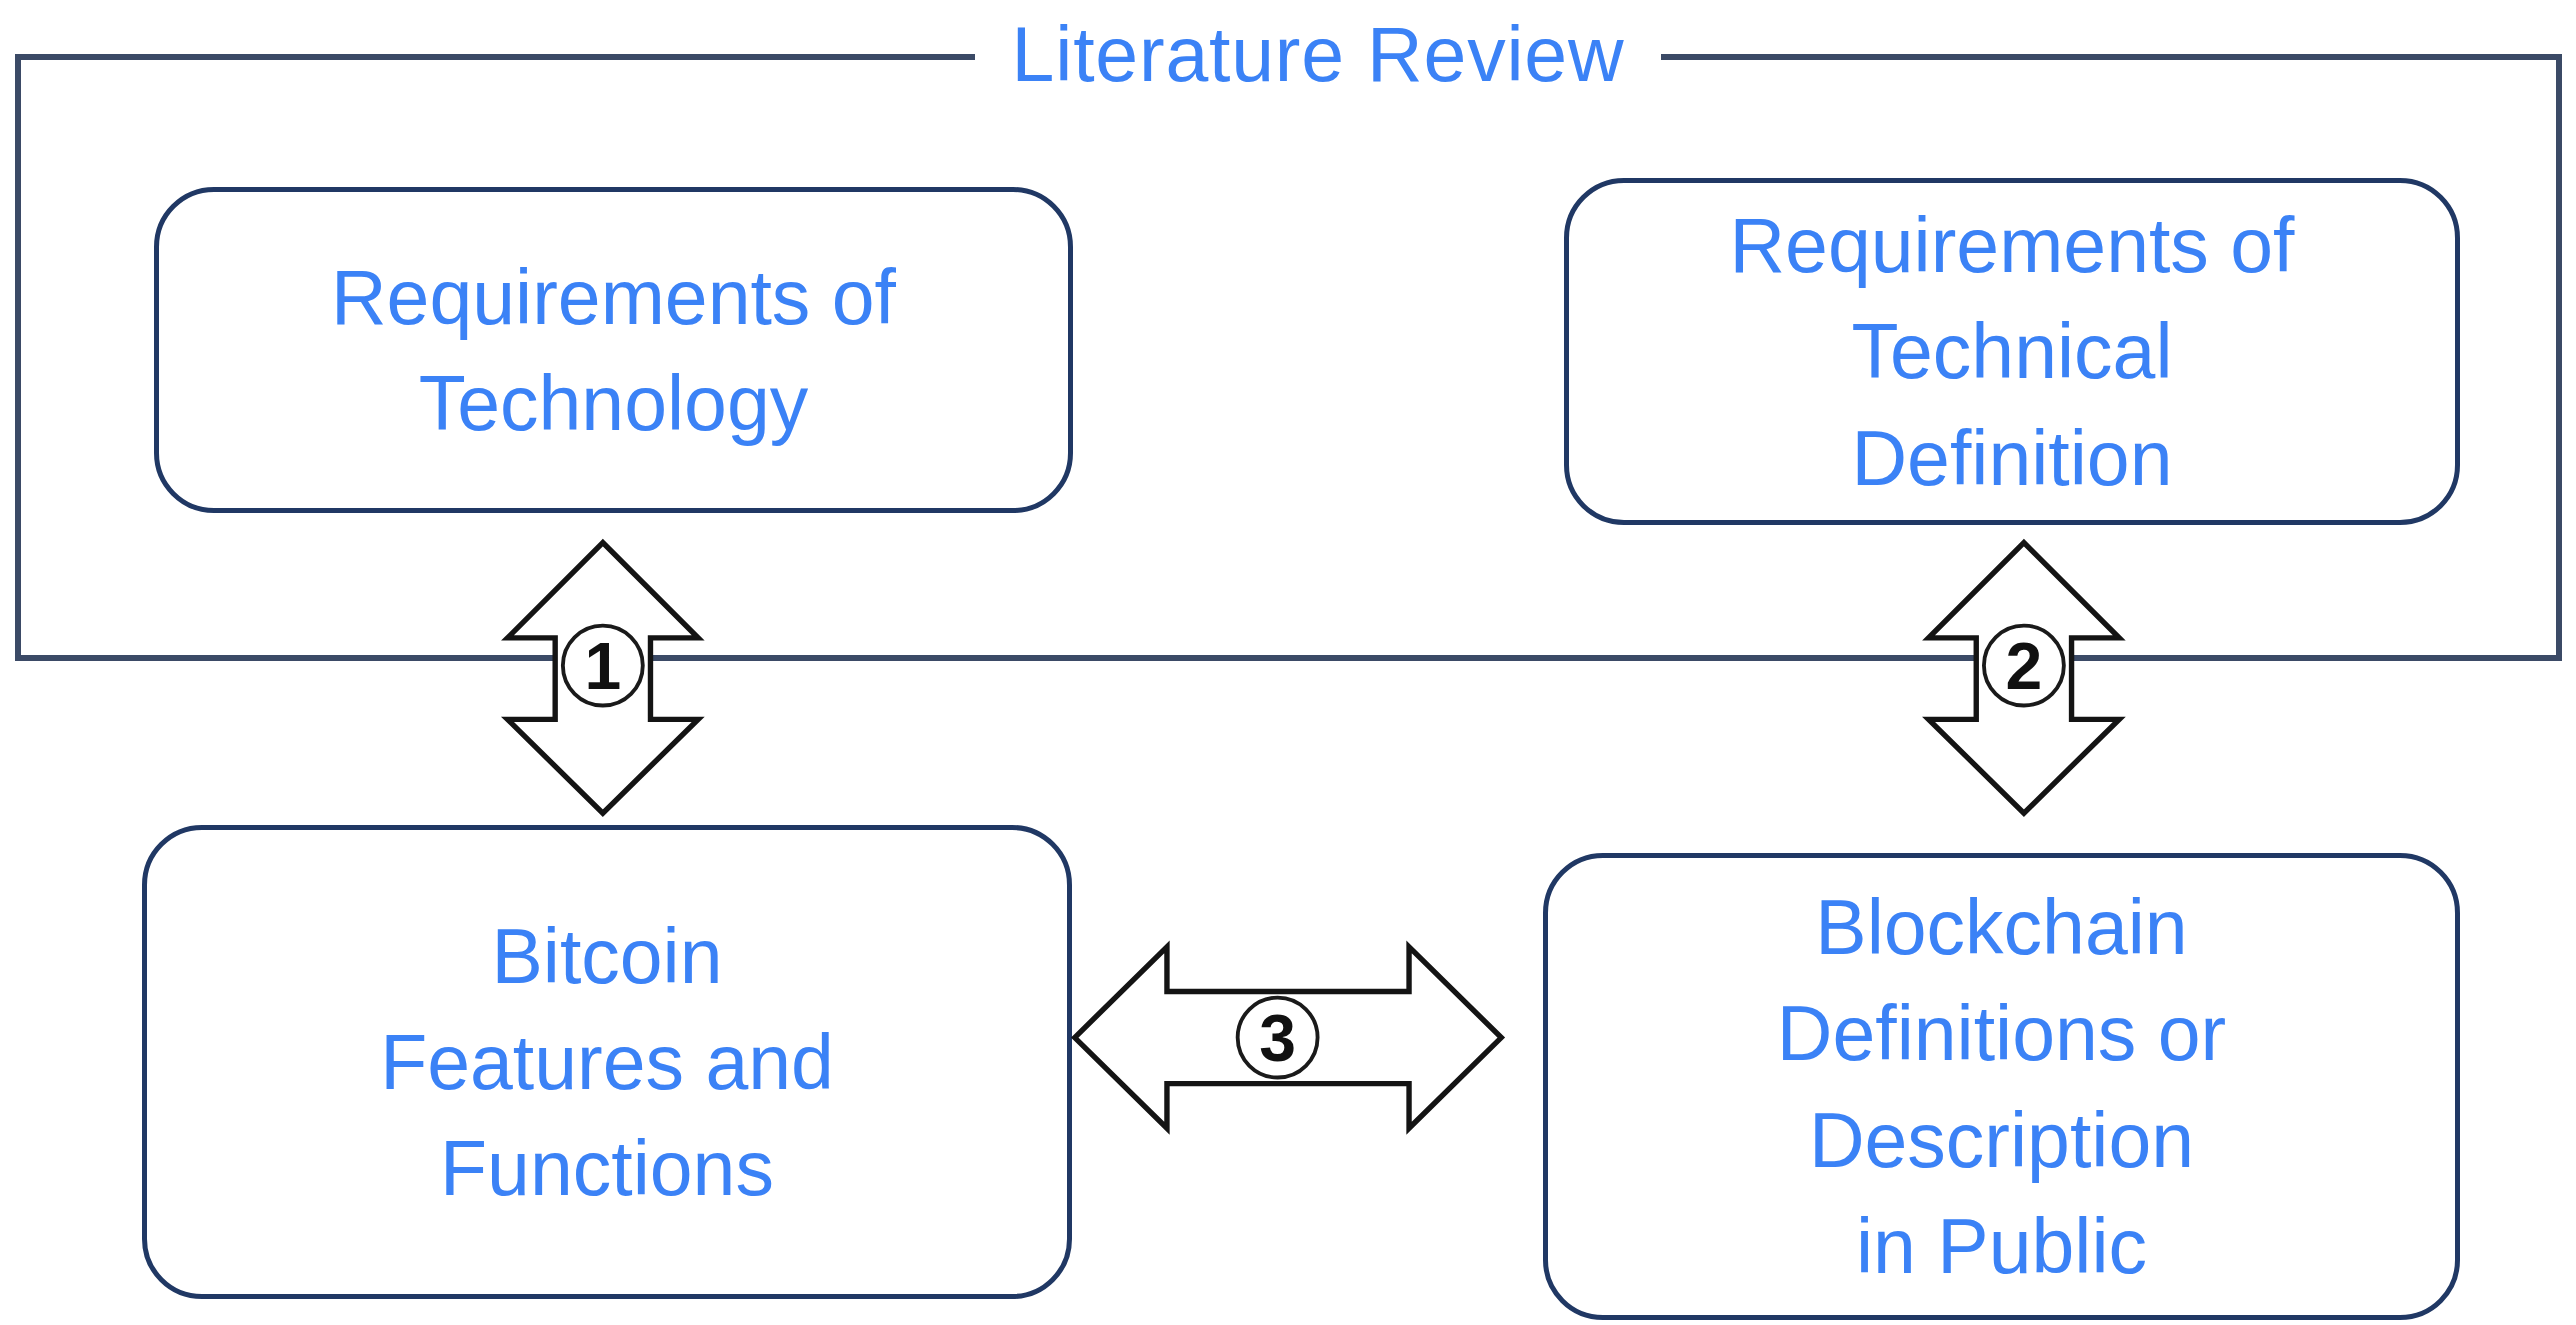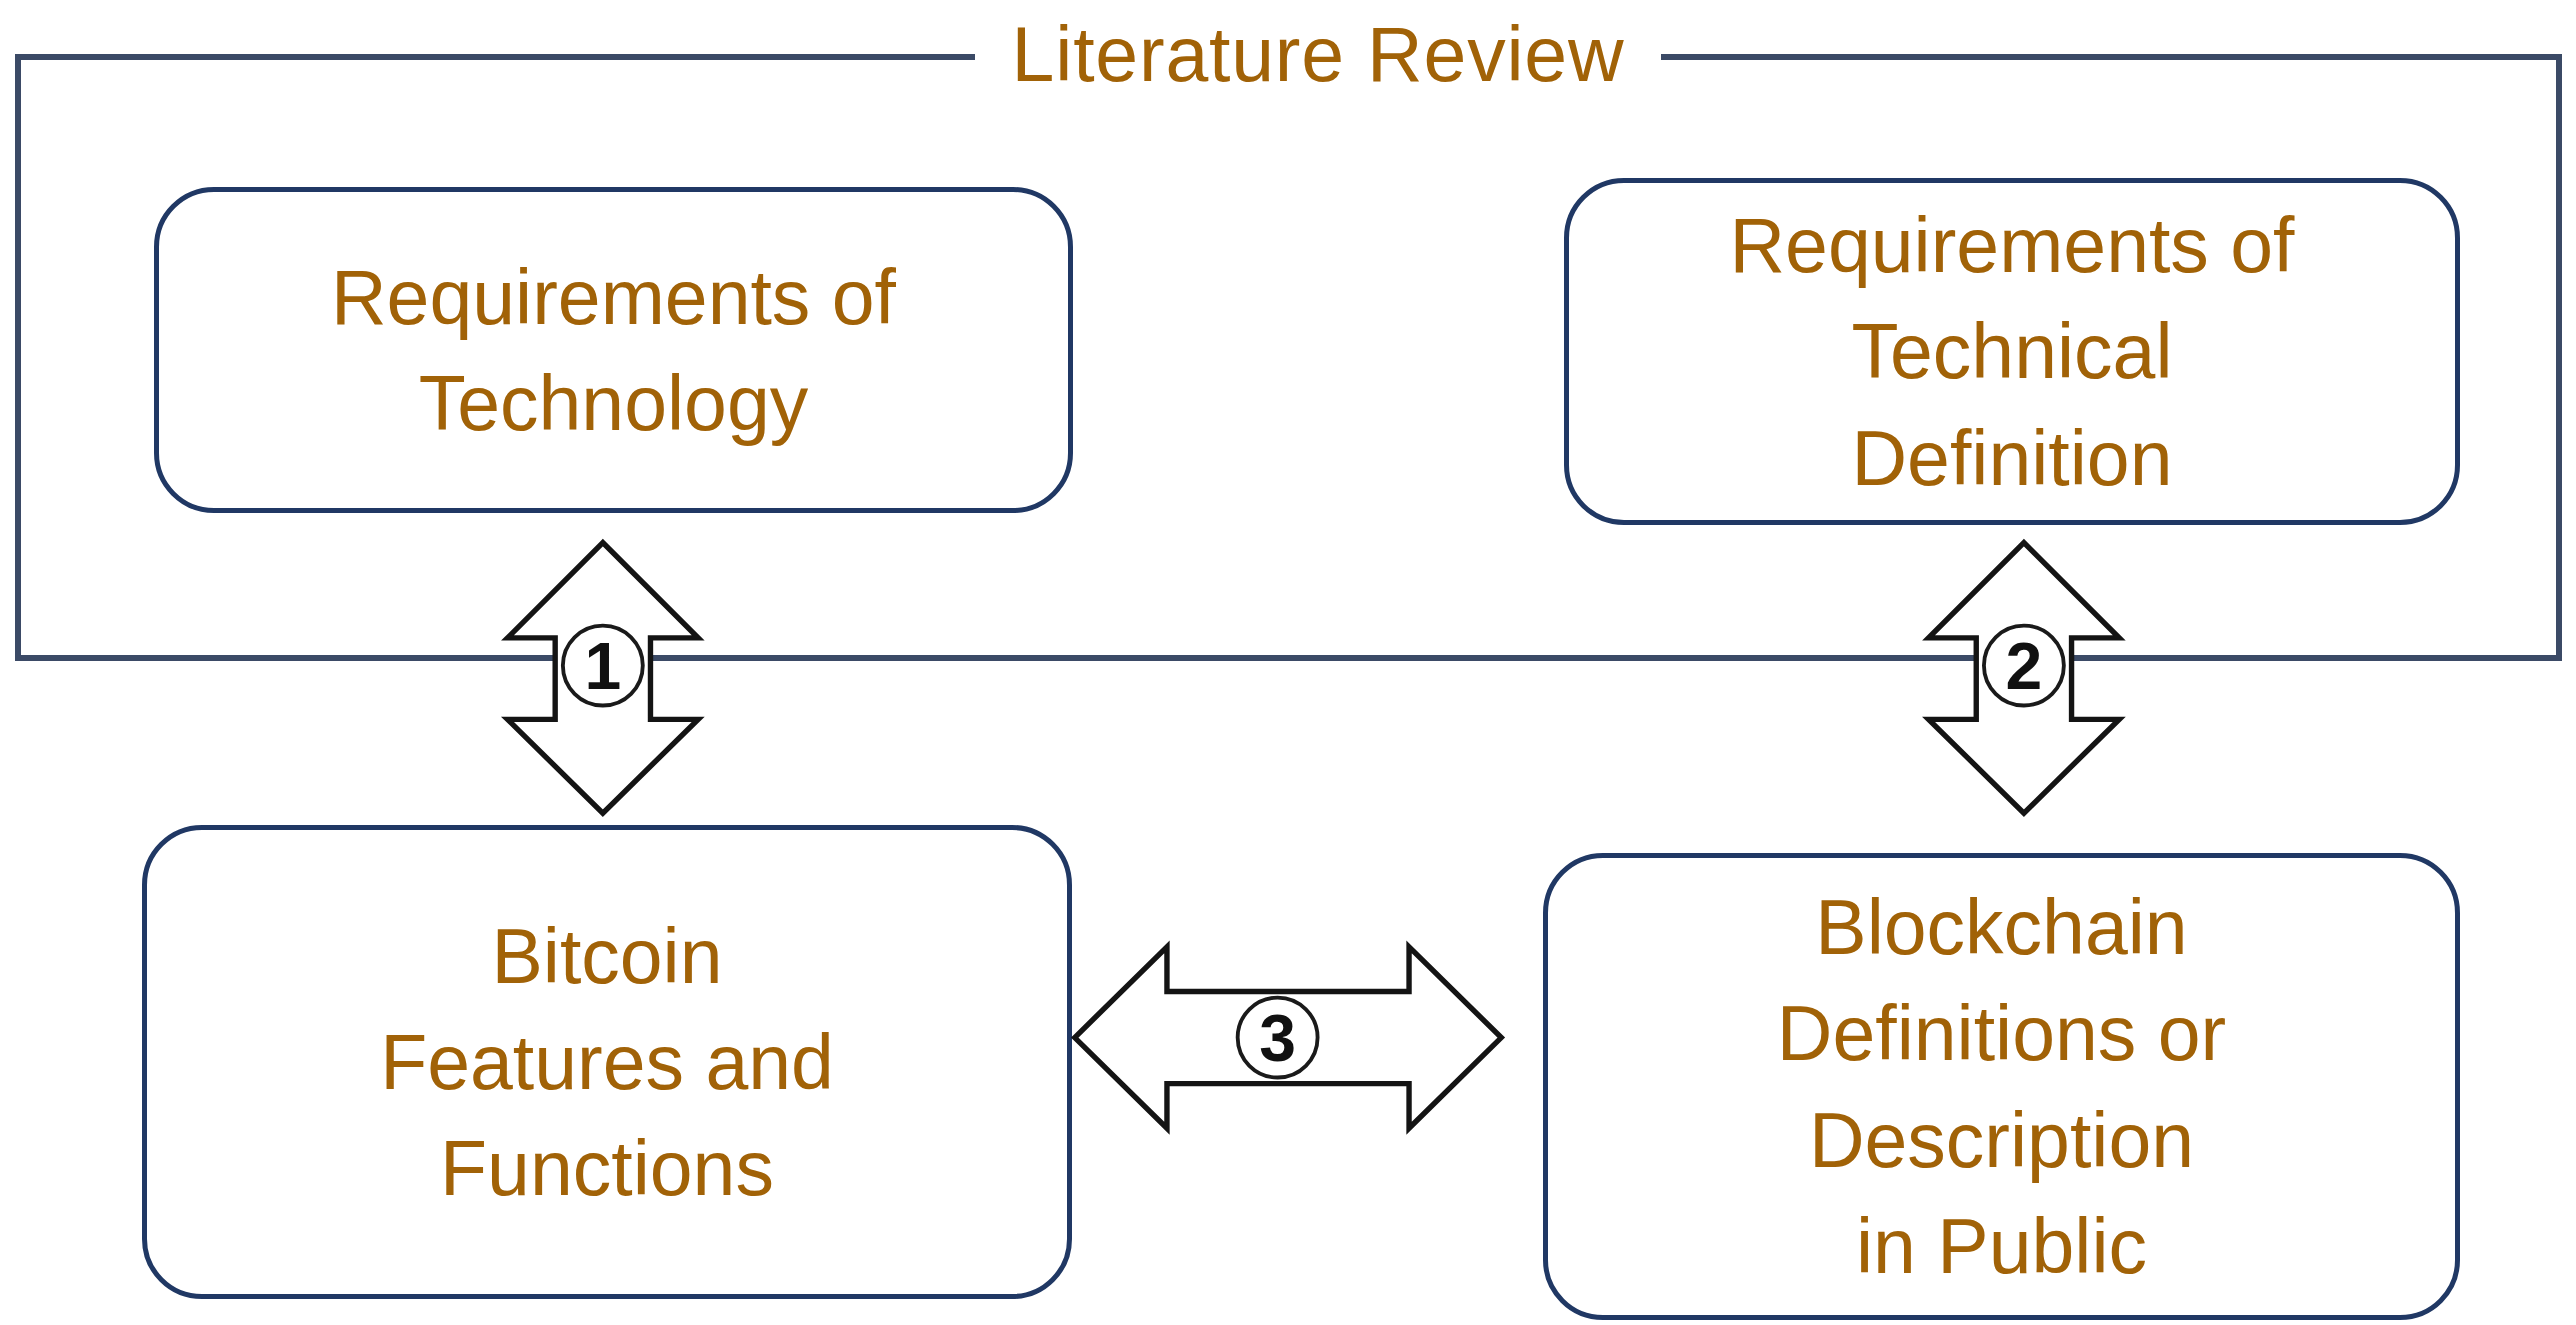--- a/index.html
+++ b/index.html
@@ -6,21 +6,21 @@
     margin: 0;
     padding: 0;
     background: #ffffff;
   }
   .canvas {
     position: relative;
     width: 2576px;
     height: 1325px;
     background: #ffffff;
     font-family: "Liberation Sans", "DejaVu Sans", sans-serif;
-    color: #a16207;
+    color: #3b82f6;
     overflow: hidden;
   }
   
   .frame {
     position: absolute;
     left: 15.4px;
     top: 54px;
     width: 2547px;
     height: 607px;
     border: 6.1px solid #3b4a66;

